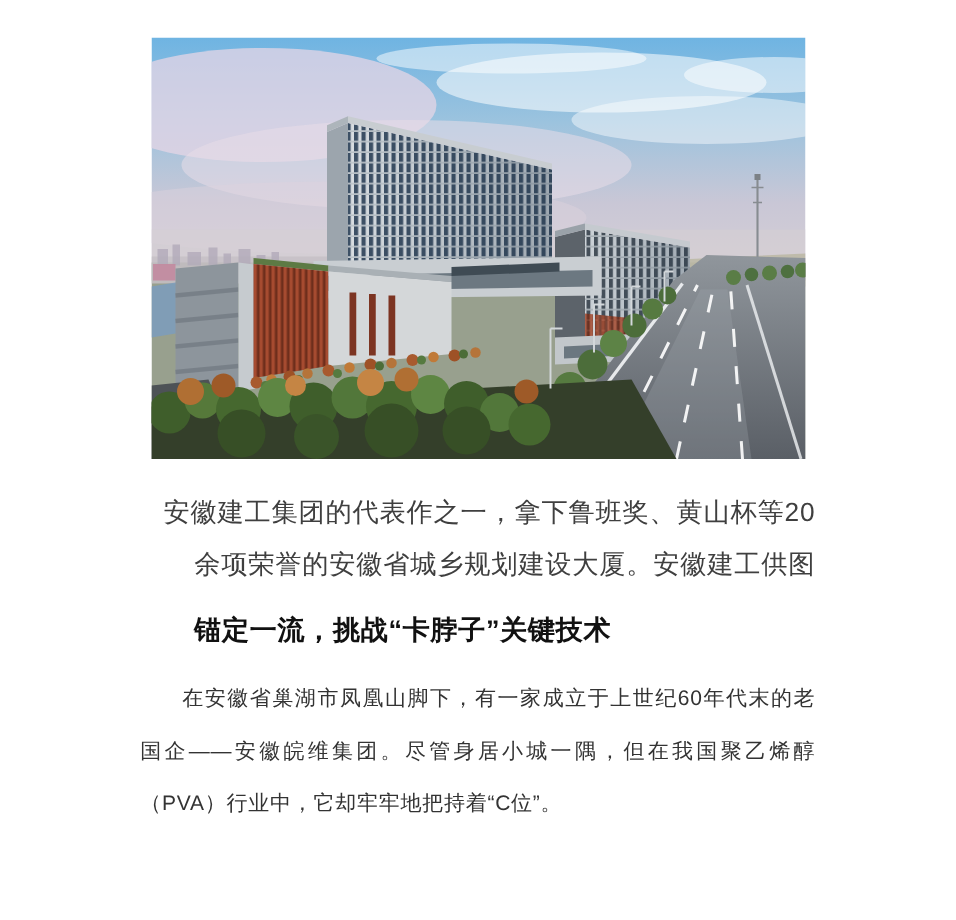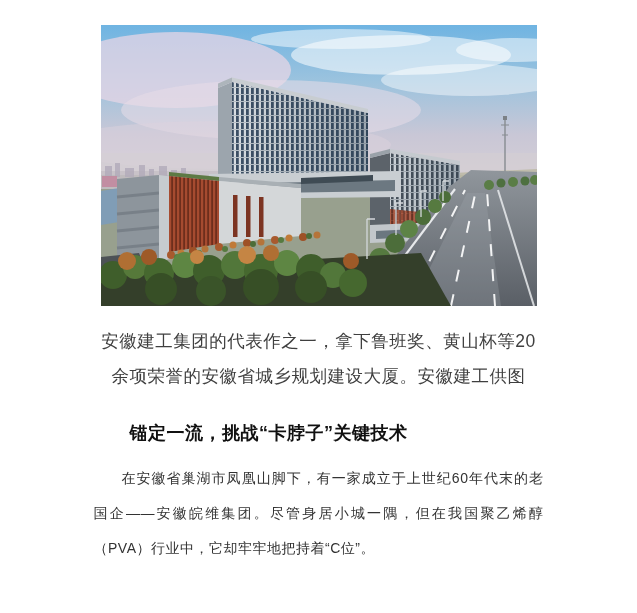--- a/index.html
+++ b/index.html
@@ -9,24 +9,24 @@
   }
   .page { width: 637px; height: 613px; }
   .content { width: 450px; margin: 0 auto; }
   .figure {
     width: 436px; height: 281px; margin: 25px auto 0;
     display: block; line-height: 0;
   }
   .figure svg { display: block; }
   .caption {
     margin: 18px 0 0; font-size: 17.5px; line-height: 35px;
-    color: #3f3f3f; text-align: center; letter-spacing: 0.5px;
+    color: #3f3f3f; text-align: right; letter-spacing: 0.5px;
   }
   .heading {
-    margin: 27px 0 0; font-size: 18px; line-height: 25px;
+    margin: 14px 0 0; font-size: 18px; line-height: 25px;
     font-weight: 700; color: #111111; text-indent: 2em; letter-spacing: 0.5px;
   }
   .body-text {
     margin: 15px 0 0; font-size: 14px; line-height: 35px;
     color: #333333; text-align: justify; text-indent: 2em; letter-spacing: 0.5px;
   }
 </style>
 </head>
 <body>
 

